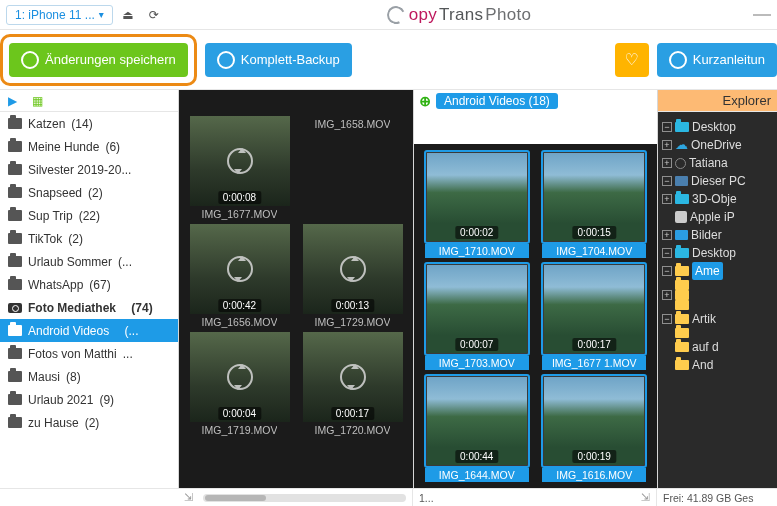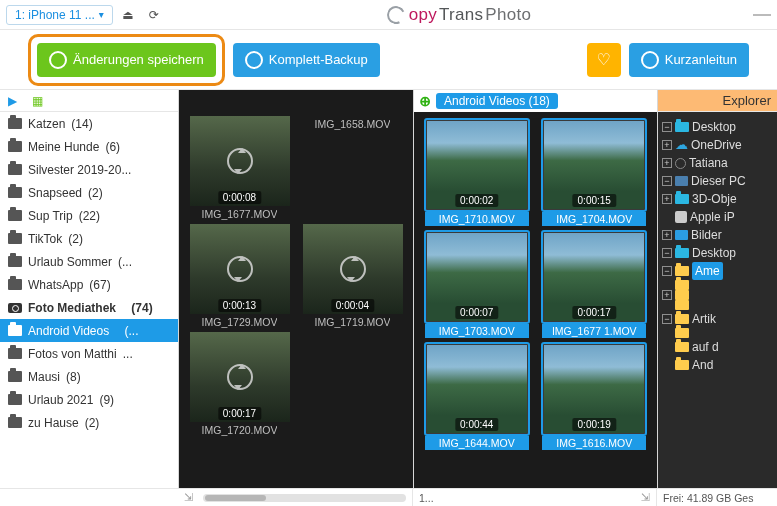--- a/index.html
+++ b/index.html
@@ -7,21 +7,21 @@
 
   
   .topbar { height: 30px; display: flex; align-items: center; padding: 0 6px; border-bottom: 1px solid #e6e6e6; }
   .device-drop { color: #1b8fe0; border: 1px solid #bcd8ec; border-radius: 3px; padding: 2px 8px; display: flex; align-items: center; gap: 4px; font-size: 12px; }
   .topbar .ico-btn { width: 22px; height: 22px; display: flex; align-items: center; justify-content: center; color: #555; margin-left: 4px; }
   .brand { flex: 1; text-align: center; color: #6d6f71; font-size: 17px; letter-spacing: .3px; display:flex; align-items:center; justify-content:center; gap:2px;}
   .brand .logo-c { display:inline-block; width:18px; height:18px; border:2px solid #9aa0a6; border-radius:50%; border-right-color:transparent; transform:rotate(20deg); margin-right:2px;}
   .min-line { width:18px; height:2px; background:#bbb; margin-left:auto; }
 
   
-  .toolbar { height: 60px; background: #fff; display: flex; align-items: center; padding: 8px 28px; gap: 8px; border-bottom: 1px solid #e6e6e6; position: relative; }
+  .toolbar { height: 60px; background: #fff; display: flex; align-items: center; padding: 8px 0; gap: 8px; border-bottom: 1px solid #e6e6e6; position: relative; }
   .btn { border-radius: 4px; height: 34px; display: flex; align-items: center; gap: 6px; padding: 0 12px; font-size: 13px; color: #fff; cursor: pointer; white-space: nowrap; }
   .btn-save-wrap { border: 3px solid #ec8a14; border-radius: 10px; padding: 6px; }
   .btn-save { background: #6cc61c; }
   .btn-backup { background: #2a9fe3; }
   .btn-help { background: #ffb400; width: 34px; justify-content: center; padding: 0; }
   .btn-guide { background: #2a9fe3; }
   .spacer { flex: 1; }
   .btn .circ-ico { width:18px; height:18px; border:2px solid #fff; border-radius:50%; display:flex; align-items:center; justify-content:center; }
   .btn .circ-ico::after { content:""; }
   .check::after { content:"✓"; font-size:10px; }
@@ -60,21 +60,21 @@
   .thumb .img .sync::before{ top:-2px; right:5px; border-left:4px solid transparent; border-right:4px solid transparent; border-bottom:5px solid #d7d7d7;}
   .thumb .img .sync::after{ bottom:-2px; left:5px; border-left:4px solid transparent; border-right:4px solid transparent; border-top:5px solid #d7d7d7;}
   .thumb .dur { position:absolute; bottom:2px; left:50%; transform:translateX(-50%); background:rgba(0,0,0,.55); color:#fff; font-size:10px; padding:1px 5px; border-radius:2px;}
   .thumb .fname { color:#bfbfbf; font-size:10.5px; margin-top:2px; max-width:100px; overflow:hidden; text-overflow:ellipsis; white-space:nowrap;}
 
   
   .browse-pane { width: 244px; display:flex; flex-direction:column;}
   .browse-head { height:22px; background:#fff; display:flex; align-items:center; gap:4px; padding:0 4px;}
   .add-ico { width:14px; height:14px; color:#2fb212; font-weight:700; font-size:14px; display:flex; align-items:center; justify-content:center;}
   .folder-tag { background:#1e9be7; color:#fff; border-radius:3px; padding:1px 8px; font-size:12px;}
-  .browse-grid { flex:1; background:#1b1b1b; padding:6px; display:grid; grid-template-columns:1fr 1fr; gap:4px; align-content:start; overflow:hidden;}
+  .browse-grid { flex:1; background:#1b1b1b; padding:6px; display:grid; grid-template-columns:1fr 1fr; gap:4px; align-content:start; overflow:hidden;margin-top:32px;}
   .bth { display:flex; flex-direction:column; align-items:center;}
   .bth .bimg-wrap { border:2px solid #1e9be7; border-radius:3px; padding:1px; background:#3a3a3a;}
   .bth .bimg { width: 100px; height: 88px; background:linear-gradient(180deg,#6fa4c7 0%,#8fbcd6 25%,#3d6a45 45%,#284d33 80%); position:relative;}
   .bth .bdur { position:absolute; bottom:2px; left:50%; transform:translateX(-50%); background:rgba(0,0,0,.55); color:#fff; font-size:10px; padding:1px 5px; border-radius:2px;}
   .bth .bname { width:104px; background:#1e9be7; color:#fff; font-size:10.5px; text-align:center; padding:1px 2px; overflow:hidden; text-overflow:ellipsis; white-space:nowrap;}
 
   
   .explorer { flex:1; min-width:0; display:flex; flex-direction:column;}
   .exp-head { height:22px; background:#fdba74; border-bottom:1px solid #e6e6e6; display:flex; justify-content:flex-end; padding:0 6px; align-items:center; color:#333; font-size:13px;}
   .tree { flex:1; background:#2a2a2a; color:#ddd; padding:6px 0; overflow:hidden; font-size:12px;}
@@ -234,20 +234,27 @@
             <div class="dur">0:00:08</div>
           </div>
           <div class="fname">IMG_1677.MOV</div>
         </div>
         <div class="thumb">
           <div class="fname">IMG_1658.MOV</div>
         </div>
         <div class="thumb">
           <div class="img">
             <div class="sync"></div>
+            <div class="dur">0:00:42</div>
+          </div>
+          <div class="fname">IMG_1656.MOV</div>
+        </div>
+        <div class="thumb">
+          <div class="img">
+            <div class="sync"></div>
             <div class="dur">0:00:13</div>
           </div>
           <div class="fname">IMG_1729.MOV</div>
         </div>
         <div class="thumb">
           <div class="img">
             <div class="sync"></div>
             <div class="dur">0:00:04</div>
           </div>
           <div class="fname">IMG_1719.MOV</div>

